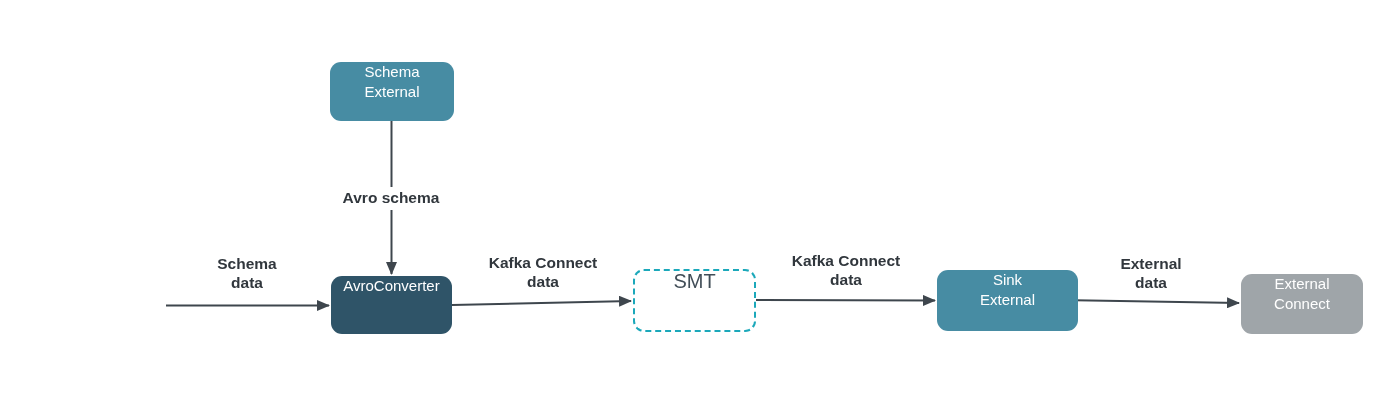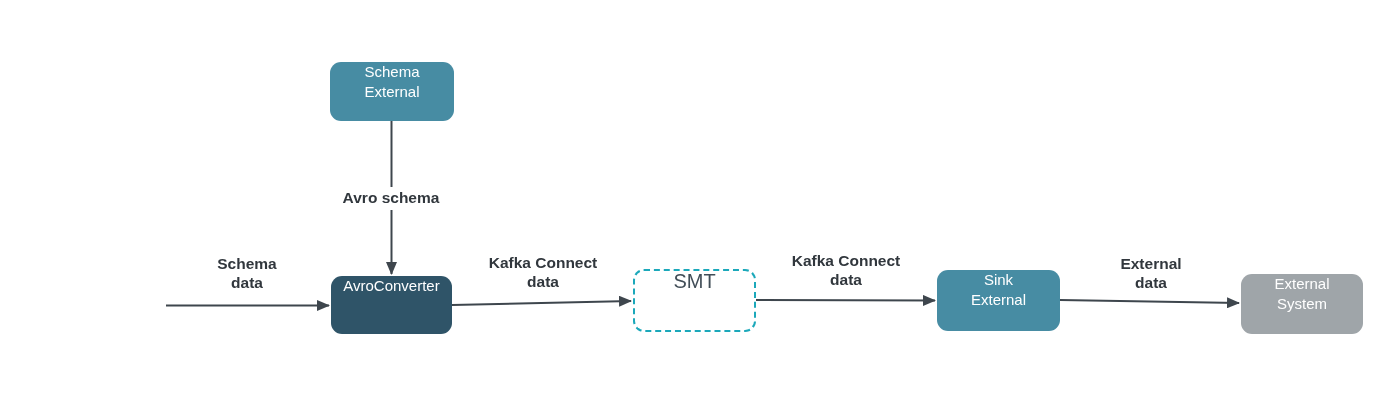--- a/index.html
+++ b/index.html
@@ -80,28 +80,28 @@
   </div>
 
   <div class="node node--dark" style="left:331px;top:276px;width:121px;height:58px;">
     <span>AvroConverter</span>
   </div>
 
   <div class="node node--dashed" style="left:633px;top:269px;width:123px;height:63px;">
     <span>SMT</span>
   </div>
 
-  <div class="node node--teal" style="left:937px;top:270px;width:123px;height:61px;">
+  <div class="node node--teal" style="left:937px;top:270px;width:141px;height:61px;">
     <span>Sink</span>
     <span>External</span>
   </div>
 
   <div class="node node--gray" style="left:1241px;top:274px;width:122px;height:60px;">
     <span>External</span>
-    <span>System</span>
+    <span>Connect</span>
   </div>
 
   <div class="edge-label" style="left:247px;top:255px;">
     <div>Schema</div>
     <div>data</div>
   </div>
 
   <div class="edge-label edge-label--onLine" style="left:391px;top:187px;">
     <div>Avro schema</div>
   </div>

